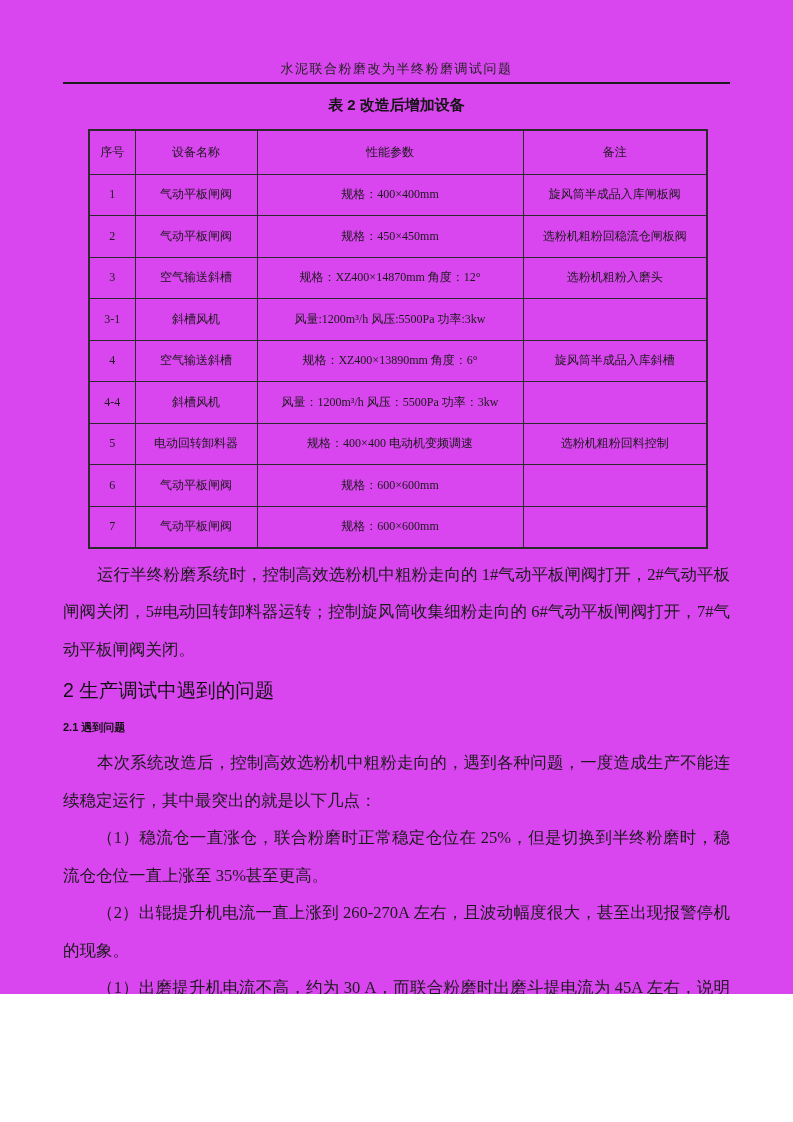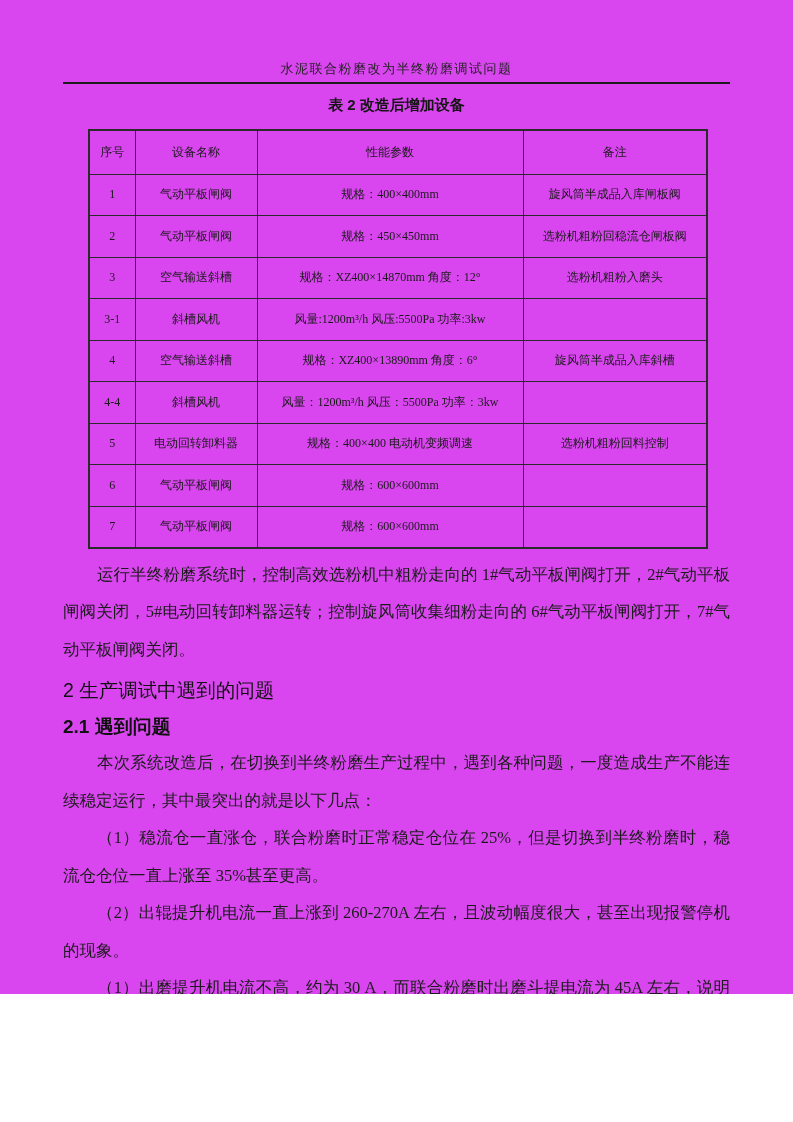--- a/index.html
+++ b/index.html
@@ -73,21 +73,21 @@
   .sec-h2 {
     margin-top: 9px;
     font-size: 19.5px;
     line-height: 27px;
     font-weight: 400;
     font-family: "Liberation Sans", "DejaVu Sans", sans-serif;
     color: #111;
   }
   .sec-h3 {
     margin-top: 11px;
-    font-size: 19px;
+    font-size: 11px;
     line-height: 24px;
     font-weight: 700;
     font-family: "Liberation Sans", "DejaVu Sans", sans-serif;
     color: #111;
   }
   .problems { margin-top: 5px; }
   
   .footer {
     position: absolute;
     left: 63px;
@@ -197,21 +197,21 @@
       </tr>
     </tbody>
   </table>
 
   <p class="body-p indent para-intro">运行半终粉磨系统时，控制高效选粉机中粗粉走向的 1#气动平板闸阀打开，2#气动平板闸阀关闭，5#电动回转卸料器运转；控制旋风筒收集细粉走向的 6#气动平板闸阀打开，7#气动平板闸阀关闭。</p>
 
   <div class="sec-h2">2 生产调试中遇到的问题</div>
   <div class="sec-h3">2.1 遇到问题</div>
 
   <div class="problems">
-    <p class="body-p indent">本次系统改造后，在切换到半终粉磨生产过程中，遇到各种问题，一度造成生产不能连续稳定运行，其中最突出的就是以下几点：</p>
+    <p class="body-p indent">本次系统改造后，控制高效选粉机中粗粉走向的，遇到各种问题，一度造成生产不能连续稳定运行，其中最突出的就是以下几点：</p>
     <p class="body-p indent">（1）稳流仓一直涨仓，联合粉磨时正常稳定仓位在 25%，但是切换到半终粉磨时，稳流仓仓位一直上涨至 35%甚至更高。</p>
     <p class="body-p indent">（2）出辊提升机电流一直上涨到 260-270A 左右，且波动幅度很大，甚至出现报警停机的现象。</p>
     <p class="body-p indent">（1）出磨提升机电流不高，约为 30 A，而联合粉磨时出磨斗提电流为 45A 左右，说明磨机喂料不够，选粉机粗粉物料有一部分没有进入磨机。</p>
   </div>
 
   <div class="footer">
     <svg class="footer-bar" viewBox="0 0 667 9" preserveAspectRatio="none" aria-hidden="true">
       <polygon points="0,4.6 330,0.4 520,1.2 667,1.8 667,7.2 520,7.6 330,8 0,5.6" fill="#111111"></polygon>
     </svg>
     <div class="footer-row">

